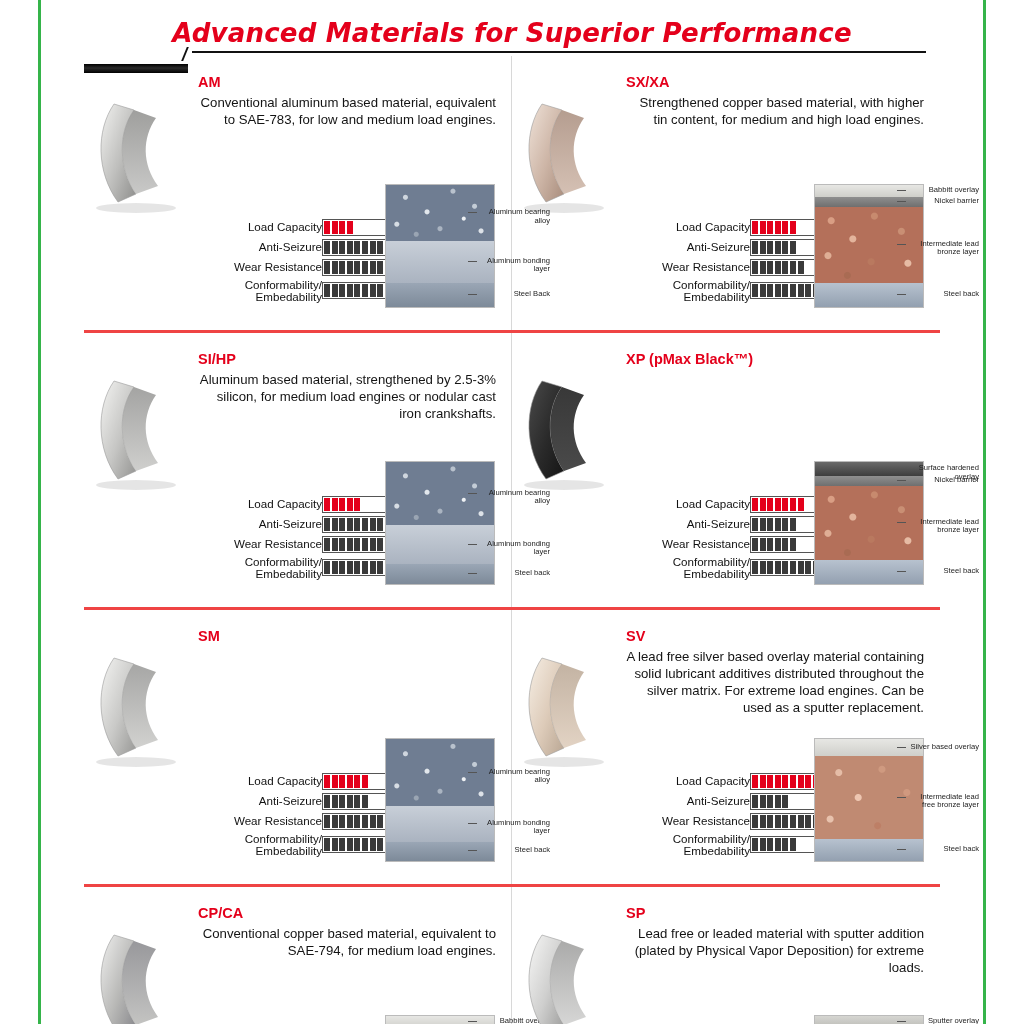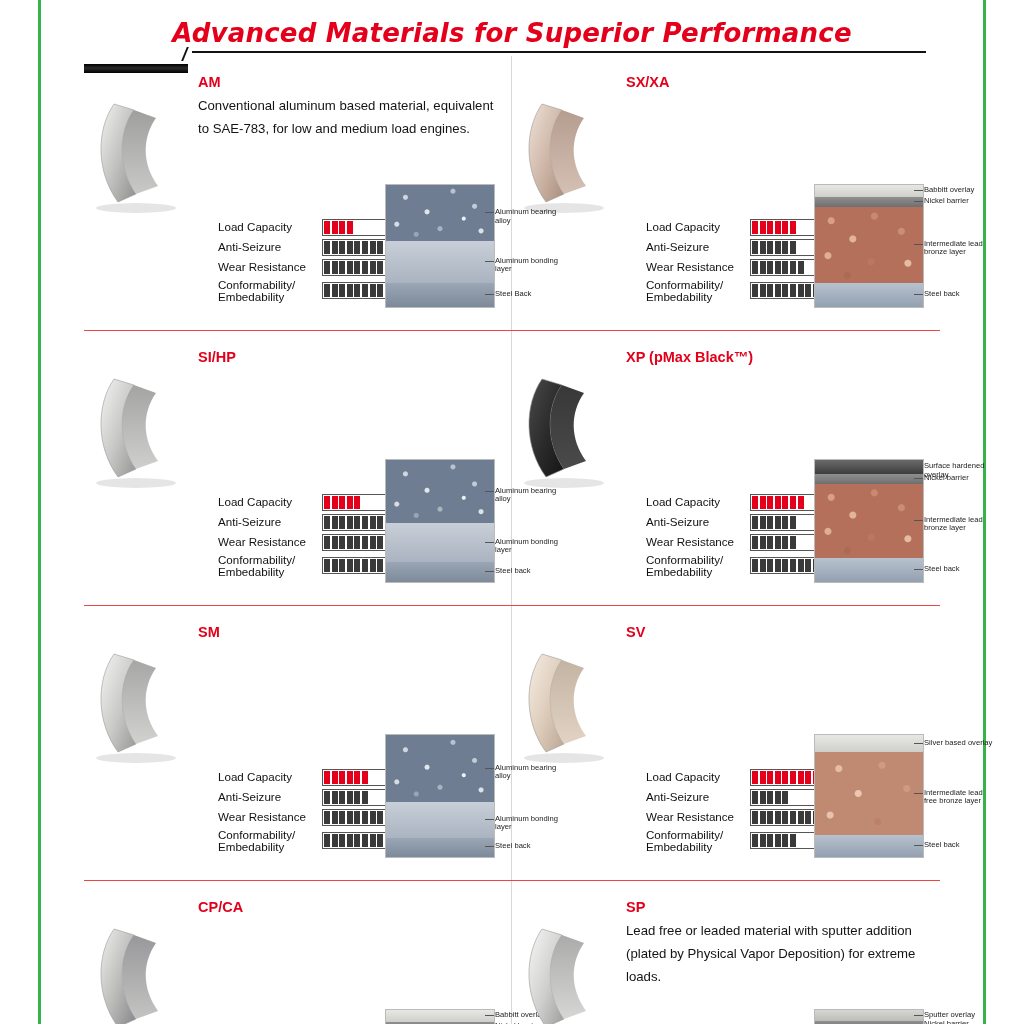--- a/index.html
+++ b/index.html
@@ -30,32 +30,32 @@
     position:absolute;left:184px;top:47px;width:14px;height:14px;
     border-left:2px solid #111;transform:skewX(-22deg);
   }
   .black-bar{
     position:absolute;left:84px;top:64px;width:104px;height:9px;
     background:linear-gradient(180deg,#000 0%,#2b2b2b 45%,#000 100%);
   }
 
   .grid{position:absolute;left:84px;top:56px;width:856px;}
   .row{display:flex;position:relative;}
-  .row + .row{border-top:1px solid #ef4444;}
-  .cell{width:428px;position:relative;box-sizing:border-box;padding:8px 8px 10px 0;min-height:256px;}
+  .row + .row{border-top:3px solid #ef4444;}
+  .cell{width:428px;position:relative;box-sizing:border-box;padding:8px 8px 10px 0;min-height:256px;text-align:right;}
   .cell.left{border-right:1px solid #d8d8d8;}
 
   .heading{
     position:absolute;left:114px;top:10px;
     color:#e4001b;font-size:14.5px;font-weight:bold;
     font-family:"Liberation Sans", sans-serif;
   }
   .desc{
     position:absolute;left:114px;top:30px;width:298px;
-    font-size:13.2px;line-height:23px;color:#141414;
+    font-size:13.2px;line-height:17px;color:#141414;
   }
 
   
   .shell{
     position:absolute;left:4px;top:30px;width:108px;height:120px;
   }
   .shell svg{display:block;}
 
   
   .metrics{position:absolute;left:114px;bottom:14px;width:296px;margin-left:20px;}
@@ -78,21 +78,21 @@
     position:absolute;right:8px;bottom:12px;width:108px;height:122px;
     border:1px solid #bbb;overflow:hidden;
   }
   .micro .layers{position:absolute;inset:0;display:flex;flex-direction:column;}
   .micro .lay{width:100%;}
   .callouts{
     position:absolute;right:8px;bottom:12px;width:112px;height:122px;
     pointer-events:none;
   }
   .callout{
-    position:absolute;left:112px;font-size:7.6px;line-height:8.4px;color:#222;
+    position:absolute;left:95px;font-size:7.6px;line-height:8.4px;color:#222;
     width:72px;
   }
   .callout:before{
     content:"";position:absolute;left:-10px;top:4px;width:9px;height:1px;background:#555;
   }
   .cellwrap{position:relative;height:256px;}
 
   
   .tex-alu{
     background-color:#6f7d92;
@@ -267,20 +267,21 @@
         <stop offset="0%" stop-color="#a88c7c"></stop>
         <stop offset="100%" stop-color="#cdb5a6"></stop>
       </linearGradient>
     </defs>
     <path d="M26 10 C8 36, 8 78, 30 108 L48 100 C30 74, 30 38, 46 16 Z" fill="url(#g1)" stroke="#9a9a9a" stroke-width="0.6"></path>
     <path d="M46 16 C30 38, 30 74, 48 100 L70 92 C54 70, 54 44, 68 24 Z" fill="url(#e1)" opacity="0.85"></path>
     <ellipse cx="48" cy="114" rx="40" ry="5" fill="#000" opacity="0.10"></ellipse>
   </svg>
           </div>
         <div class="heading">SX/XA</div>
+        <div class="desc">Strengthened copper based material, with higher tin content, for medium and high load engines.</div>
 
   <div class="metrics">
     <div class="metric">
       <div class="label">Load Capacity</div>
       <div class="bar">
                 <span class="on-red"></span>
                 <span class="on-red"></span>
                 <span class="on-red"></span>
                 <span class="on-red"></span>
                 <span class="on-red"></span>
@@ -373,20 +374,21 @@
         <stop offset="0%" stop-color="#949492"></stop>
         <stop offset="100%" stop-color="#c6c6c4"></stop>
       </linearGradient>
     </defs>
     <path d="M26 10 C8 36, 8 78, 30 108 L48 100 C30 74, 30 38, 46 16 Z" fill="url(#g2)" stroke="#9a9a9a" stroke-width="0.6"></path>
     <path d="M46 16 C30 38, 30 74, 48 100 L70 92 C54 70, 54 44, 68 24 Z" fill="url(#e2)" opacity="0.85"></path>
     <ellipse cx="48" cy="114" rx="40" ry="5" fill="#000" opacity="0.10"></ellipse>
   </svg>
           </div>
         <div class="heading">SI/HP</div>
+        <div class="desc">Aluminum based material, strengthened by 2.5-3% silicon, for medium load engines or nodular cast iron crankshafts.</div>
 
   <div class="metrics">
     <div class="metric">
       <div class="label">Load Capacity</div>
       <div class="bar">
                 <span class="on-red"></span>
                 <span class="on-red"></span>
                 <span class="on-red"></span>
                 <span class="on-red"></span>
                 <span class="on-red"></span>
@@ -683,20 +685,21 @@
         <stop offset="0%" stop-color="#b9a693"></stop>
         <stop offset="100%" stop-color="#ddcbb9"></stop>
       </linearGradient>
     </defs>
     <path d="M26 10 C8 36, 8 78, 30 108 L48 100 C30 74, 30 38, 46 16 Z" fill="url(#g5)" stroke="#9a9a9a" stroke-width="0.6"></path>
     <path d="M46 16 C30 38, 30 74, 48 100 L70 92 C54 70, 54 44, 68 24 Z" fill="url(#e5)" opacity="0.85"></path>
     <ellipse cx="48" cy="114" rx="40" ry="5" fill="#000" opacity="0.10"></ellipse>
   </svg>
           </div>
         <div class="heading">SV</div>
+        <div class="desc">A lead free silver based overlay material containing solid lubricant additives distributed throughout the silver matrix. For extreme load engines. Can be used as a sputter replacement.</div>
 
   <div class="metrics">
     <div class="metric">
       <div class="label">Load Capacity</div>
       <div class="bar">
                 <span class="on-red"></span>
                 <span class="on-red"></span>
                 <span class="on-red"></span>
                 <span class="on-red"></span>
                 <span class="on-red"></span>
@@ -787,20 +790,21 @@
         <stop offset="0%" stop-color="#86868a"></stop>
         <stop offset="100%" stop-color="#b9b9b7"></stop>
       </linearGradient>
     </defs>
     <path d="M26 10 C8 36, 8 78, 30 108 L48 100 C30 74, 30 38, 46 16 Z" fill="url(#g6)" stroke="#9a9a9a" stroke-width="0.6"></path>
     <path d="M46 16 C30 38, 30 74, 48 100 L70 92 C54 70, 54 44, 68 24 Z" fill="url(#e6)" opacity="0.85"></path>
     <ellipse cx="48" cy="114" rx="40" ry="5" fill="#000" opacity="0.10"></ellipse>
   </svg>
           </div>
         <div class="heading">CP/CA</div>
+        <div class="desc">Conventional copper based material, equivalent to SAE-794, for medium load engines.</div>
 
         <div class="micro">
             <div class="layers">
               <div class="lay tex-babbit" style="height:10.00%"></div>
               <div class="lay tex-nickel" style="height:8.00%"></div>
             </div>
           </div>
           <div class="callouts">
             <div class="callout" style="top:0.1px">Babbitt overlay</div>
             <div class="callout" style="top:11.1px">Nickel barrier</div>

